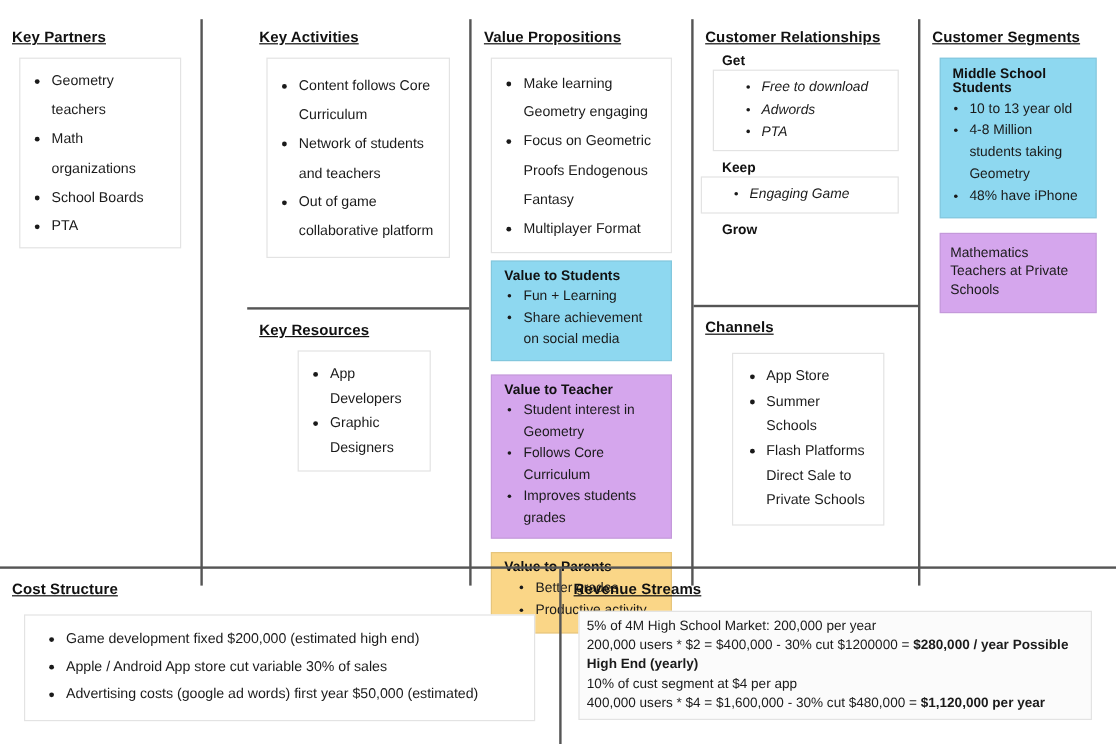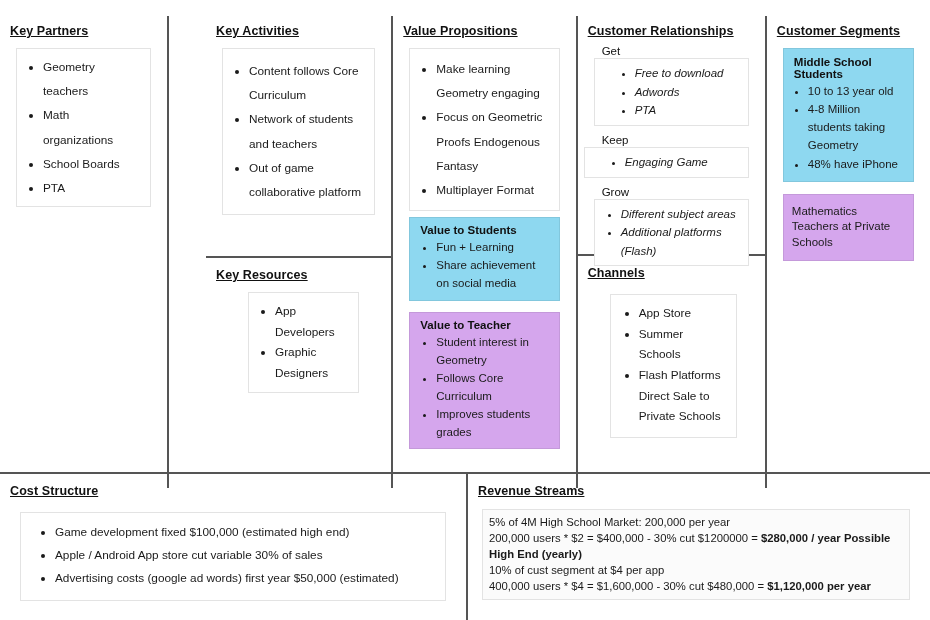--- a/index.html
+++ b/index.html
@@ -147,21 +147,21 @@
     padding: 9px 8px 10px 8px;
     border: 1px solid rgba(0,0,0,0.08);
     font-size: 11.5px;
     line-height: 1.35;
     color: #1a1a1a;
   }
 
   
   .grp-label {
     font-size: 11.5px;
-    font-weight: normal;
+    font-weight: bold;
     color: #111111;
     margin: 0 0 1px 14px;
   }
   .grp-box {
     box-sizing: border-box;
     border: 1px solid #e3e3e3;
     background: #ffffff;
     margin: 0 6px 8px 6px;
     padding: 5px 2px 5px 0;
     font-style: italic;
@@ -279,20 +279,27 @@
 
         <div class="tintbox tint-purple" style="margin-top:11px;">
           <span class="sub-title">Value to Teacher</span>
           <ul>
             <li>Student interest in Geometry</li>
             <li>Follows Core Curriculum</li>
             <li>Improves students grades</li>
           </ul>
         </div>
 
+        <div class="tintbox tint-amber" style="margin-top:11px;padding-bottom:9px;">
+          <span class="sub-title">Value to Parents</span>
+          <ul style="padding-left:34px;">
+            <li>Better grades</li>
+            <li>Productive activity</li>
+          </ul>
+        </div>
 
       </div>
     </div>
 
     <div class="col col-relations">
 
       <div class="split-top-rel">
         <div class="pad">
           <div class="block-title" style="margin-bottom:7px;">Customer Relationships</div>
 
@@ -306,26 +313,20 @@
           </div>
 
           <div class="grp-label">Keep</div>
           <div class="grp-box" style="margin-left:-4px;">
             <ul>
               <li>Engaging Game</li>
             </ul>
           </div>
 
           <div class="grp-label">Grow</div>
-          <div class="grp-box">
-            <ul class="tight-left">
-              <li>Different subject areas</li>
-              <li>Additional platforms (Flash)</li>
-            </ul>
-          </div>
         </div>
       </div>
 
       <div class="split-bottom-rel">
         <div class="pad" style="padding-top:10px;">
           <div class="block-title" style="margin-bottom:14px;">Channels</div>
           <div class="box" style="margin:0 18px 0 22px;padding:8px 4px 10px 0;">
             <ul style="padding-left:28px;">
               <li>App Store</li>
               <li>Summer Schools</li>
@@ -357,21 +358,21 @@
 
   </div>
 
   <div class="bottom-row">
 
     <div class="cell-cost">
       <div class="pad" style="padding:10px 10px 0 10px;">
         <div class="block-title" style="margin-bottom:14px;">Cost Structure</div>
         <div class="wide-box">
           <ul>
-            <li>Game development fixed $100,000 (estimated high end)</li>
+            <li>Game development fixed $200,000 (estimated high end)</li>
             <li>Apple / Android App store cut variable 30% of sales</li>
             <li>Advertising costs (google ad words)  first year $50,000 (estimated)</li>
           </ul>
         </div>
       </div>
     </div>
 
     <div class="cell-revenue">
       <div class="pad" style="padding:10px 10px 0 10px;">
         <div class="block-title" style="margin-bottom:11px;">Revenue Streams</div>

